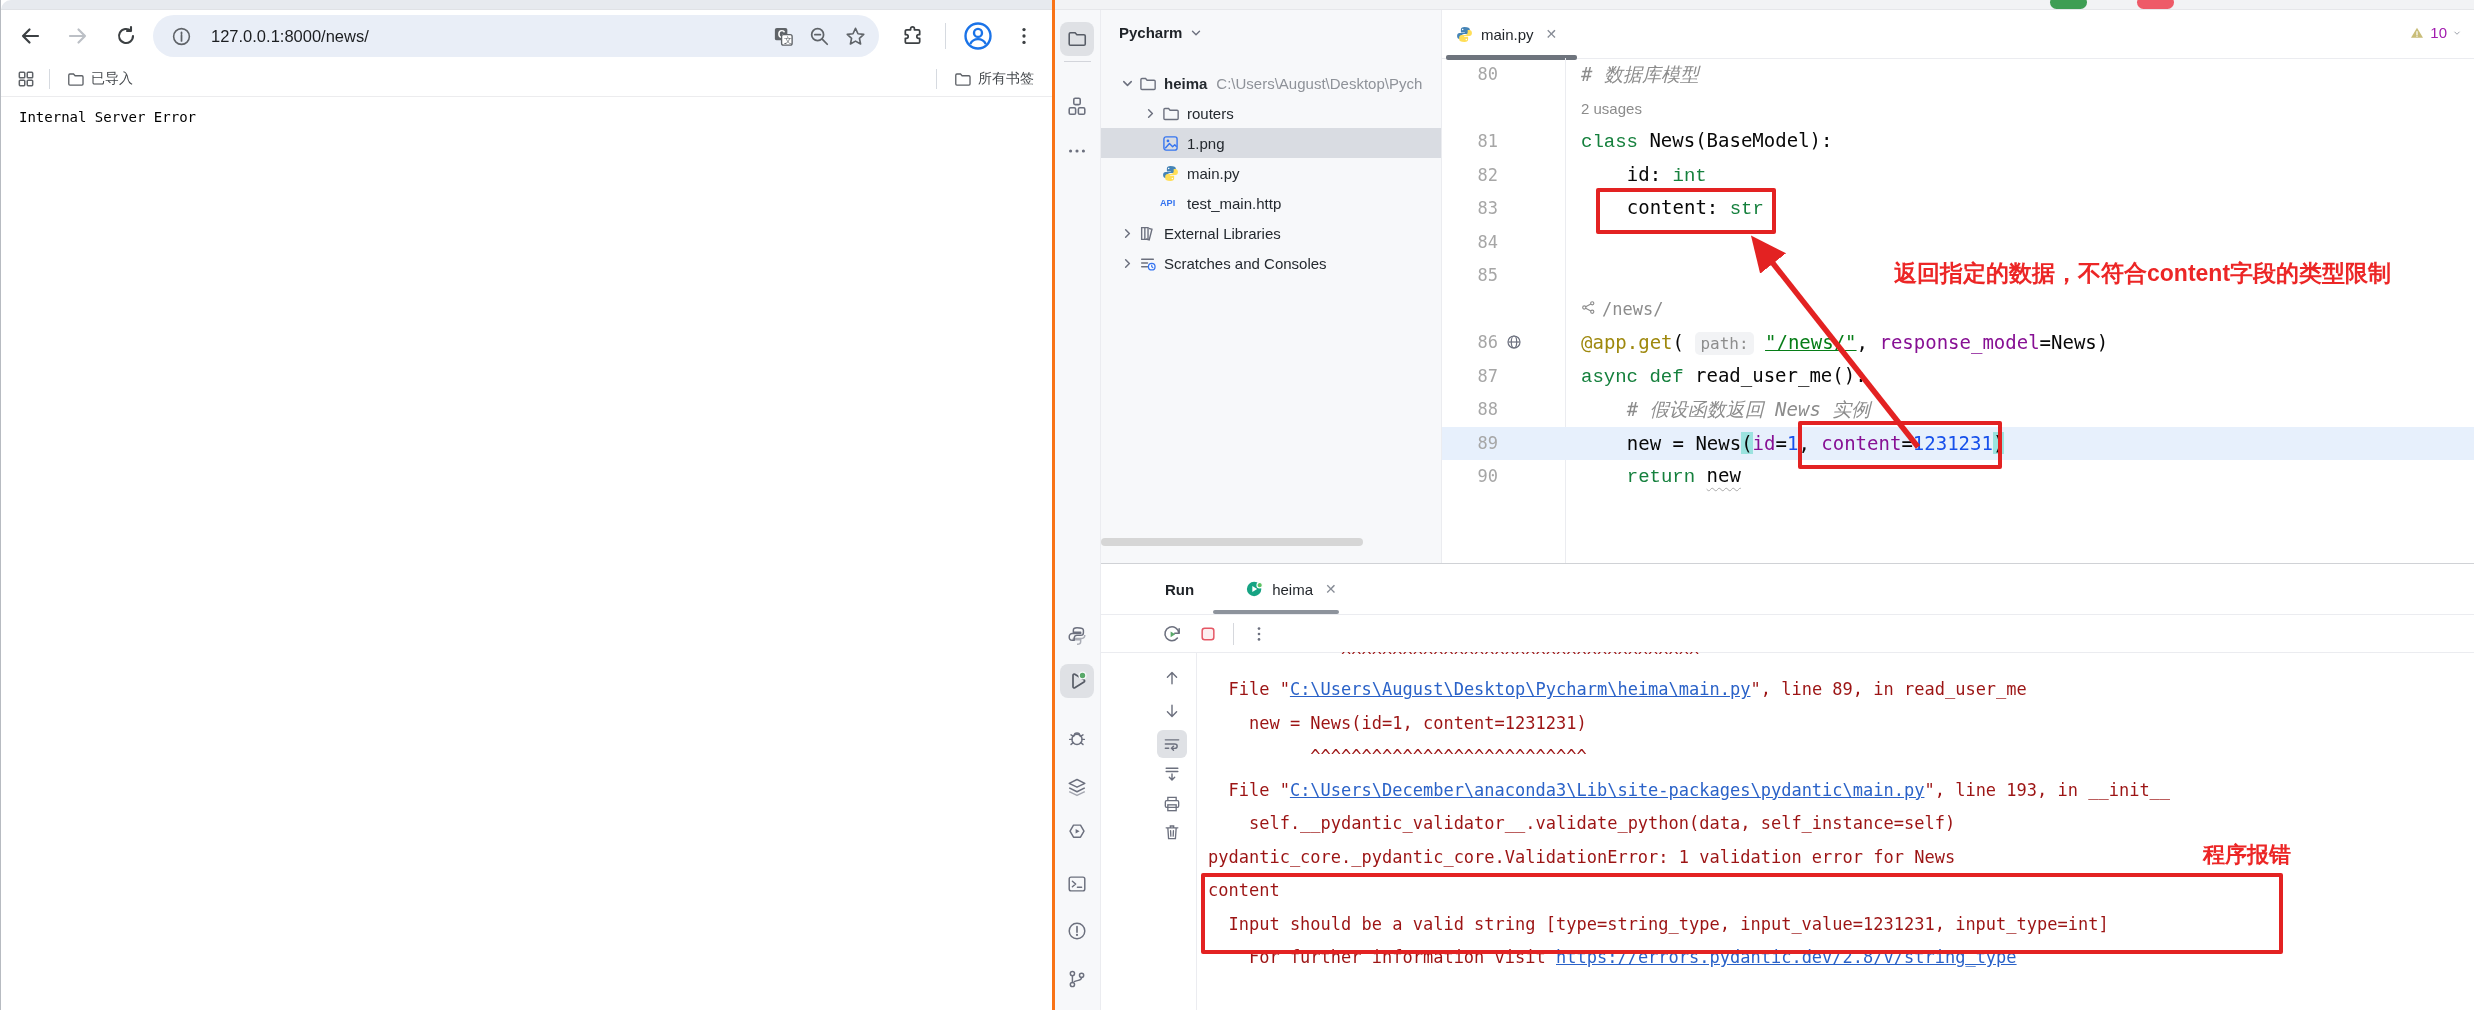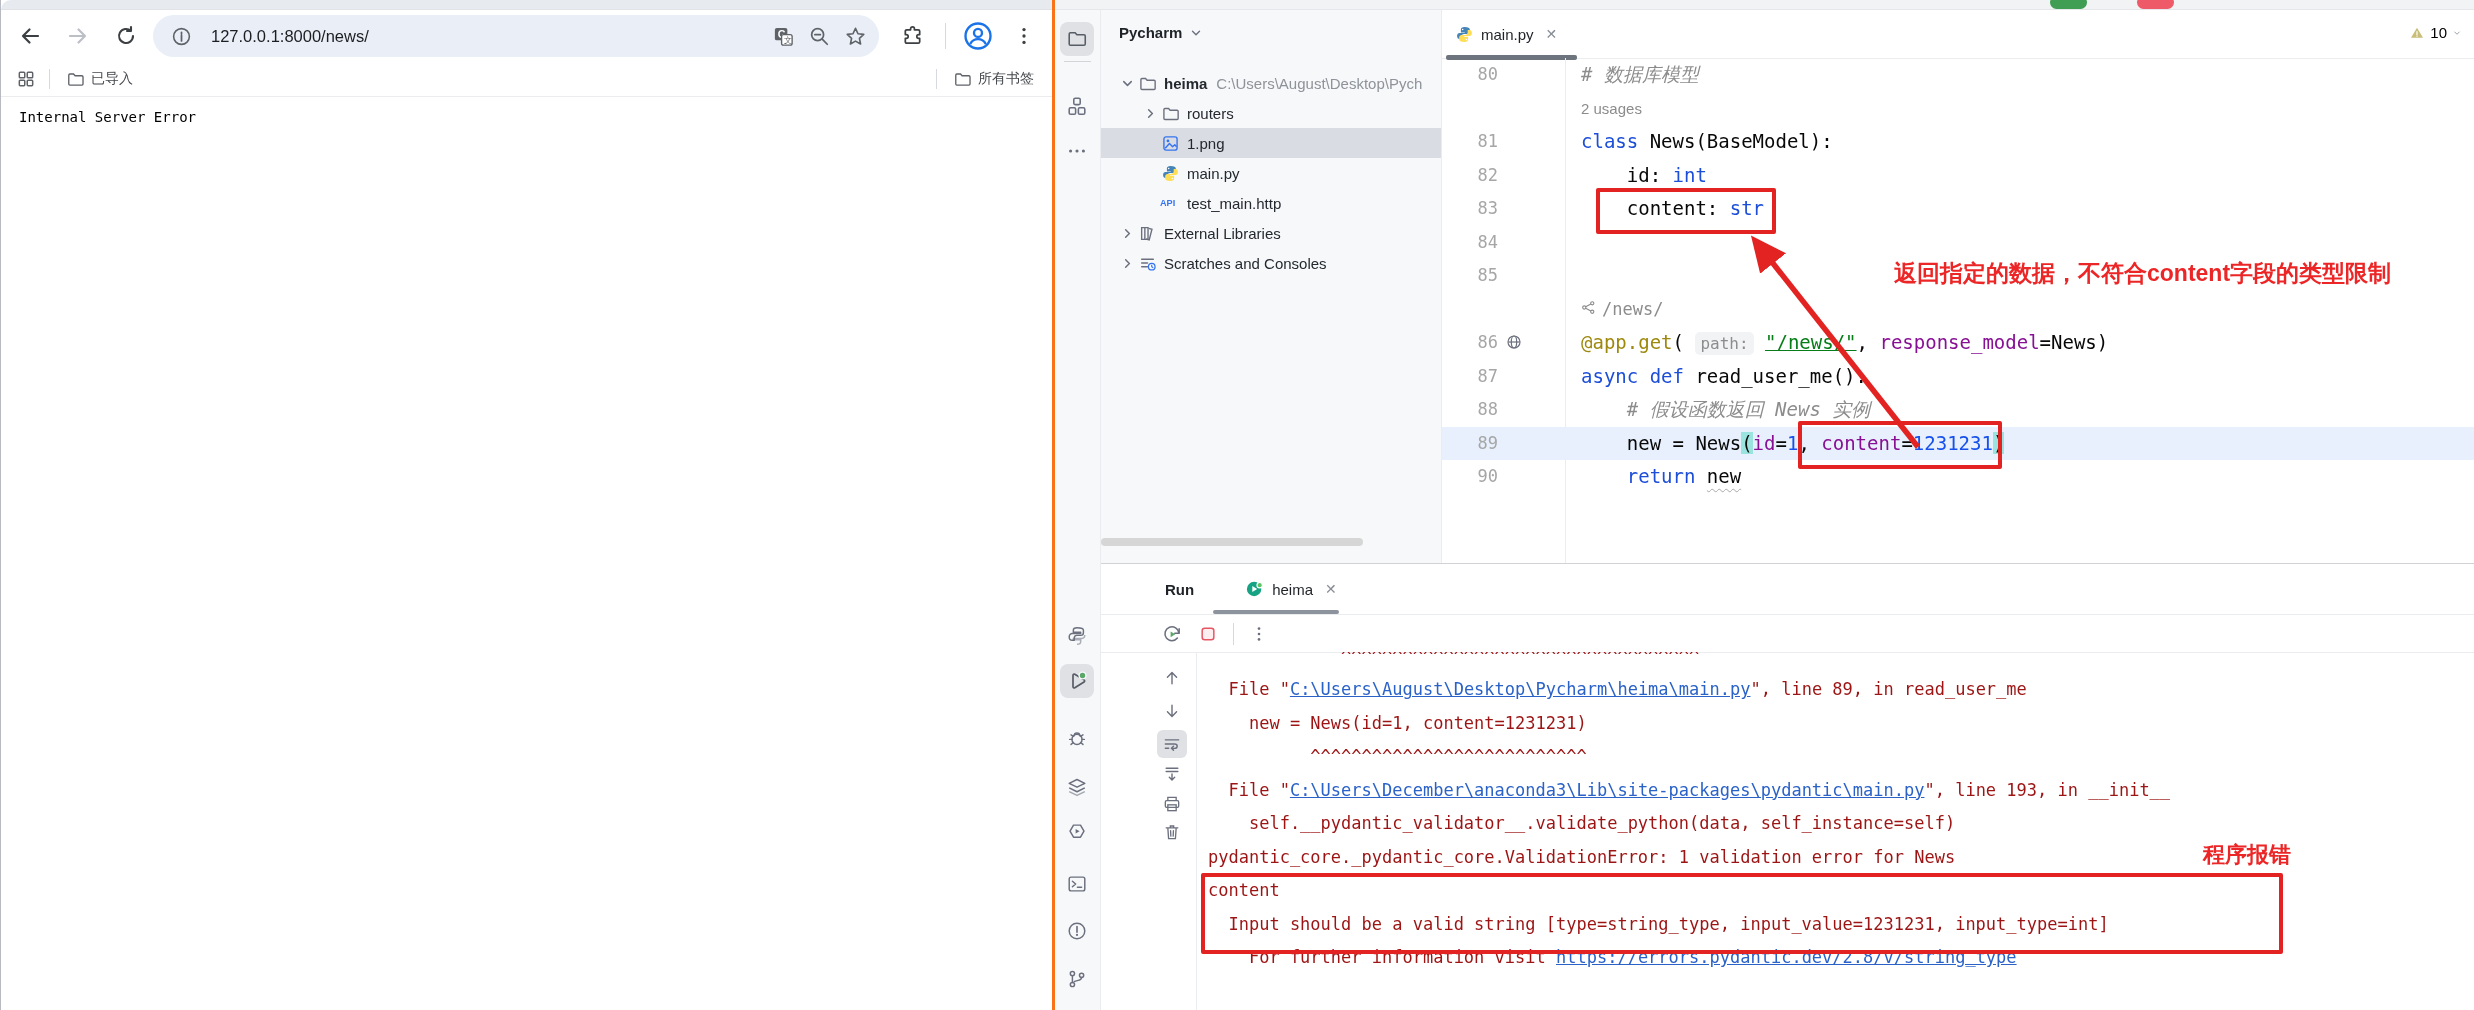--- a/index.html
+++ b/index.html
@@ -54,32 +54,32 @@
   .t-label.bold{font-weight:bold;}
   .t-path{color:#8e9299;margin-left:9px;}
   .proj-hscroll{position:absolute;left:0;top:528px;width:262px;height:8px;background:#d6d6d6;border-radius:4px;}
 
   
   .editor{flex:1;position:relative;background:#fff;min-width:0;overflow:hidden;}
   .etabbar{height:48px;border-bottom:1px solid #ebecf0;display:flex;align-items:center;position:relative;background:#fff;}
   .etab{display:flex;align-items:center;gap:8px;margin-left:14px;font-size:15px;color:#1f2328;}
   .tab-close{color:#878c96;font-size:14px;margin-left:4px;}
   .etab-underline{position:absolute;left:4px;bottom:-2px;width:131px;height:5px;background:#6e747d;border-radius:2px;}
-  .warn-widget{position:absolute;right:12px;top:14px;display:flex;align-items:center;gap:5px;font-size:15px;color:#000000;}
+  .warn-widget{position:absolute;right:12px;top:14px;display:flex;align-items:center;gap:5px;font-size:15px;color:#a21caf;}
 
   .ecode{position:absolute;left:0;top:48px;right:0;}
   .gutter-sep{position:absolute;left:123px;top:48px;bottom:0;width:1px;background:#ebecf0;}
   .crow{height:33.5px;display:flex;align-items:center;position:relative;}
   .crow.cur{background:#e7f0fc;}
   .gut{width:126px;flex:none;position:relative;height:100%;}
   .gnum{position:absolute;right:70px;top:0;height:33.5px;line-height:33.5px;
         font-family:"DejaVu Sans Mono",monospace;font-size:17px;color:#a6a6a6;}
   .g-globe{position:absolute;left:64px;top:8px;}
   .cpre{margin:13px;font-family:"DejaVu Sans Mono",monospace;font-size:19px;line-height:33.5px;white-space:pre;color:#080808;}
-  .tk-kw{color:#1d4ed8;}
+  .tk-kw{color:#15803d;font-family:Liberation Mono, monospace;}
   .tk-cm{color:#8C8C8C;font-style:italic;}
   .tk-str{color:#067D17;}
   .tk-u{text-decoration:underline;}
   .tk-deco{color:#9E880D;}
   .tk-param{color:#871094;}
   .tk-nm{color:#1750EB;}
   .tk-pl{color:#080808;}
   .tk-brace{background:#9be3df;}
   .tk-wavy{text-decoration:underline wavy #a9a9a9 1px;text-underline-offset:5px;}
   .tk-chip{color:#8d8d8d;background:#f2f3f5;border-radius:5px;padding:2px 5px;font-size:16px;}

